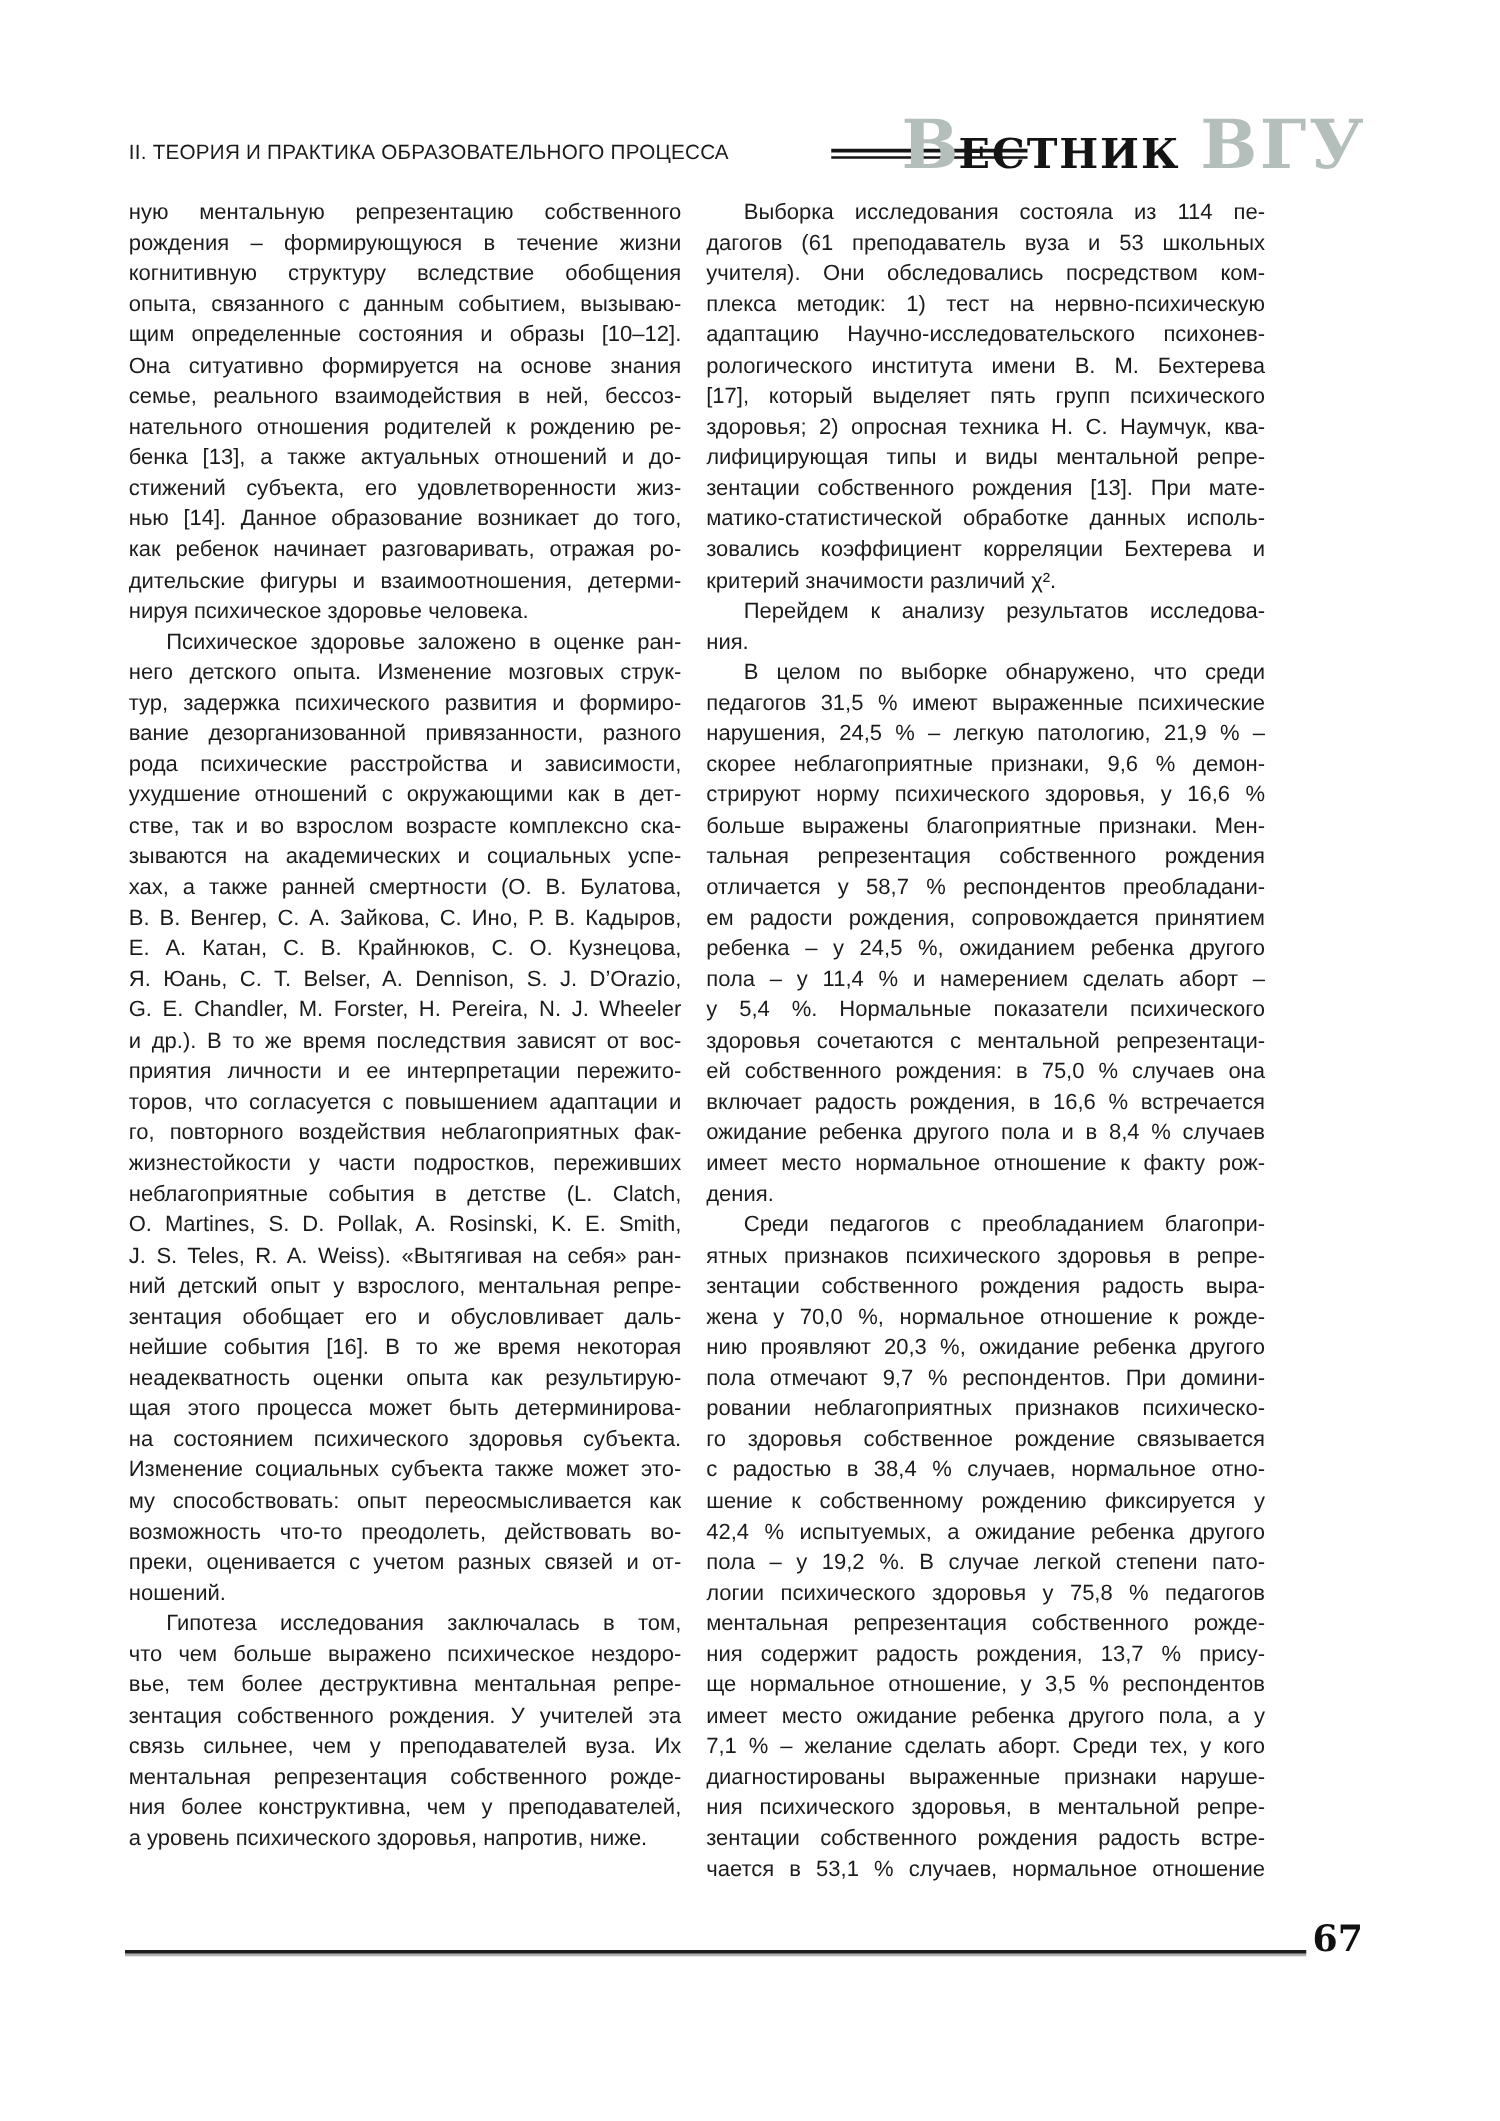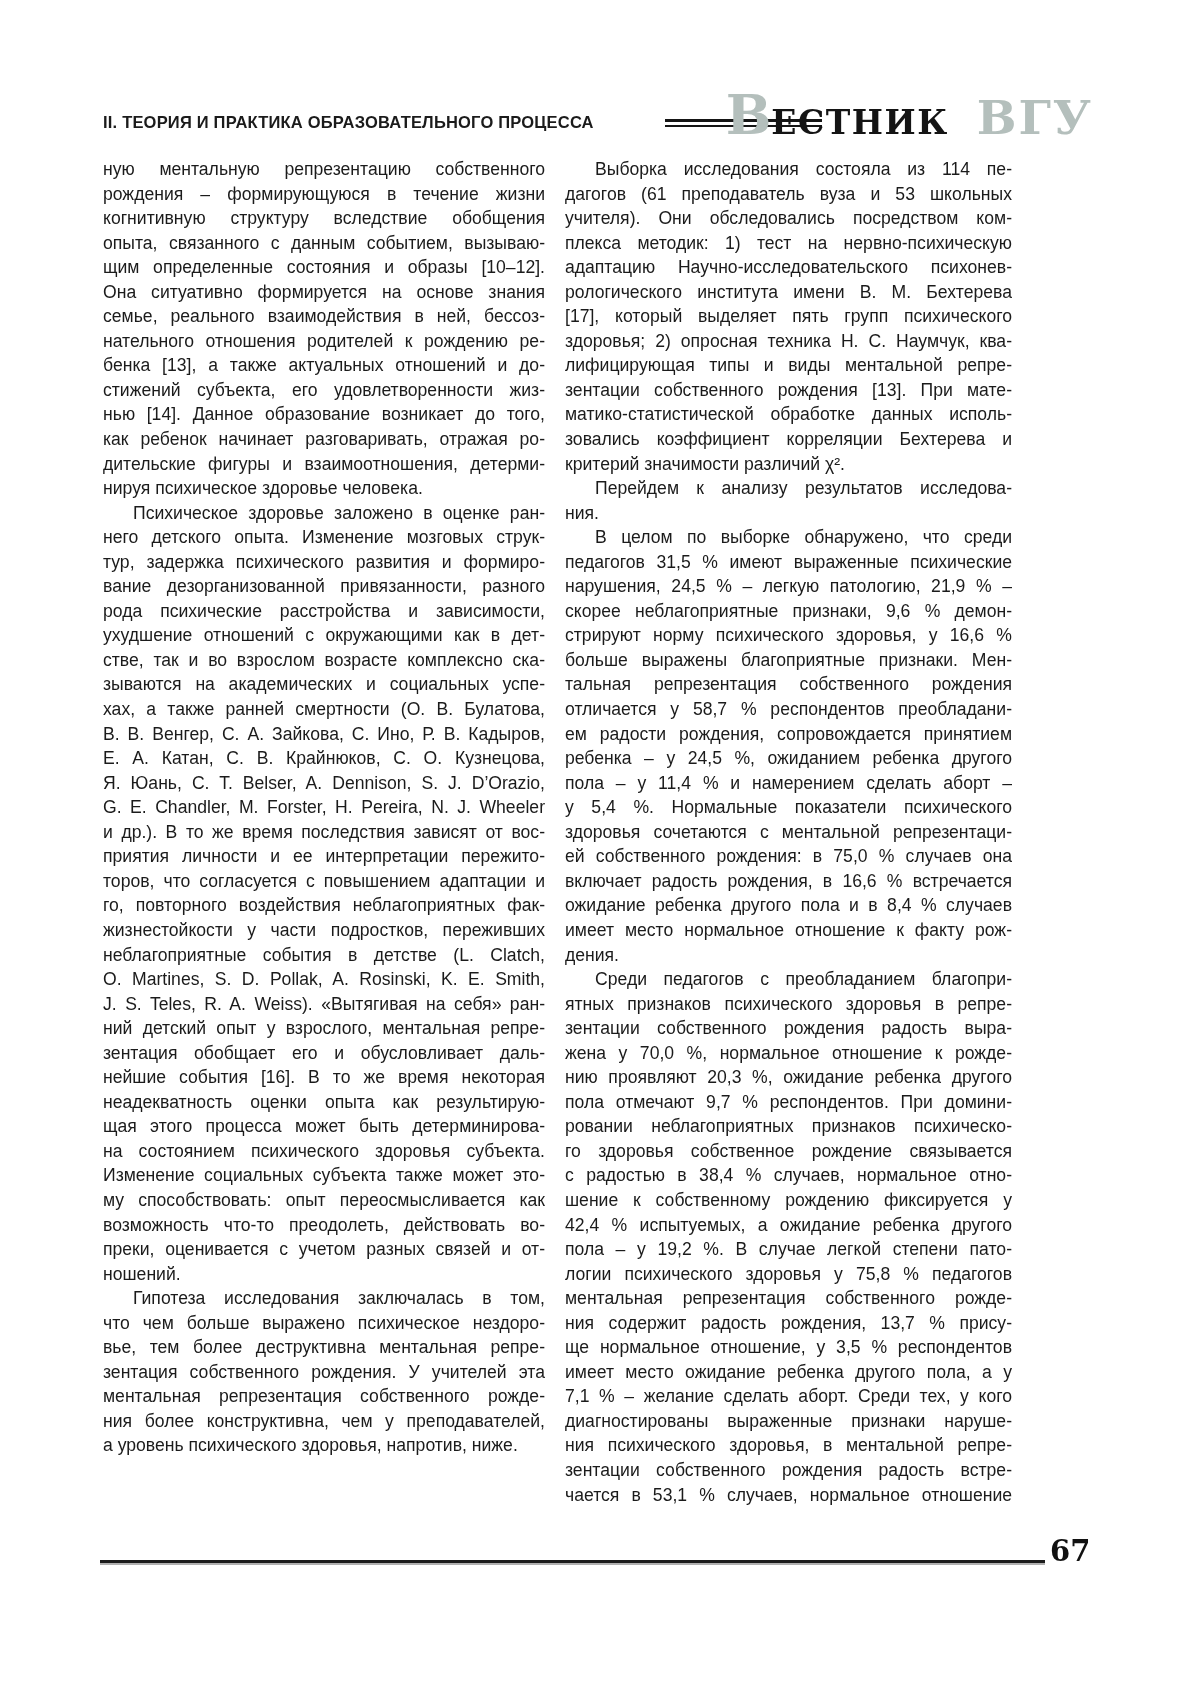--- a/index.html
+++ b/index.html
@@ -7,34 +7,34 @@
     width:1200px;height:1697px;position:relative;background:#ffffff;
     font-family:"Liberation Sans",sans-serif;color:var(--text-color,#1b1b1b);
     overflow:hidden;
   }
   .page{position:absolute;inset:0;}
 
   
   .pageheader{position:absolute;left:103px;top:88px;width:990px;height:56px;}
   .section-title{
     position:absolute;left:0;bottom:12px;
-    font-weight:bold;font-size:16.5px;letter-spacing:.2px;white-space:nowrap;
+    font-weight:normal;font-size:16.5px;letter-spacing:.2px;white-space:nowrap;
   }
   .header-divider{
     position:absolute;left:562px;bottom:17px;width:157px;height:3px;
     border-top:3px solid #151515;border-bottom:2px solid #151515;
   }
   .logo{
     position:absolute;right:0;bottom:2px;
     display:flex;align-items:baseline;
     font-family:"DejaVu Serif",serif;font-weight:bold;white-space:nowrap;
   }
   .logo .cap{font-size:54px;line-height:1;color:var(--logo-accent,#b4bfbc);}
   .logo .rest{font-size:33px;line-height:1;color:#141414;letter-spacing:1.5px;}
-  .logo .vgu{font-size:47px;line-height:1;color:var(--logo-accent,#b4bfbc);margin-left:28px;letter-spacing:2px;}
+  .logo .vgu{font-size:54px;line-height:1;color:var(--logo-accent,#b4bfbc);margin-left:16px;letter-spacing:2px;}
 
   
   .columns{position:absolute;left:103px;top:157px;width:909px;display:flex;gap:20px;}
   .col{flex:0 0 auto;}
   .col-left{width:442px;}
   .col-right{width:447px;}
   .line{
     font-size:17.6px;line-height:24.55px;height:24.55px;
     text-align:justify;text-align-last:justify;
     white-space:normal;overflow:hidden;
@@ -112,20 +112,21 @@
         <div class="line">на состоянием психического здоровья субъекта.</div>
         <div class="line">Изменение социальных субъекта также может это-</div>
         <div class="line">му способствовать: опыт переосмысливается как</div>
         <div class="line">возможность что-то преодолеть, действовать во-</div>
         <div class="line">преки, оценивается с учетом разных связей и от-</div>
         <div class="line lastline">ношений.</div>
         <div class="line indent">Гипотеза исследования заключалась в том,</div>
         <div class="line">что чем больше выражено психическое нездоро-</div>
         <div class="line">вье, тем более деструктивна ментальная репре-</div>
         <div class="line">зентация собственного рождения. У учителей эта</div>
+        <div class="line">связь сильнее, чем у преподавателей вуза. Их</div>
         <div class="line">ментальная репрезентация собственного рожде-</div>
         <div class="line">ния более конструктивна, чем у преподавателей,</div>
         <div class="line lastline">а уровень психического здоровья, напротив, ниже.</div>
       </div>
     <div class="col col-right">
         <div class="line indent">Выборка исследования состояла из 114 пе-</div>
         <div class="line">дагогов (61 преподаватель вуза и 53 школьных</div>
         <div class="line">учителя). Они обследовались посредством ком-</div>
         <div class="line">плекса методик: 1) тест на нервно-психическую</div>
         <div class="line">адаптацию Научно-исследовательского психонев-</div>

